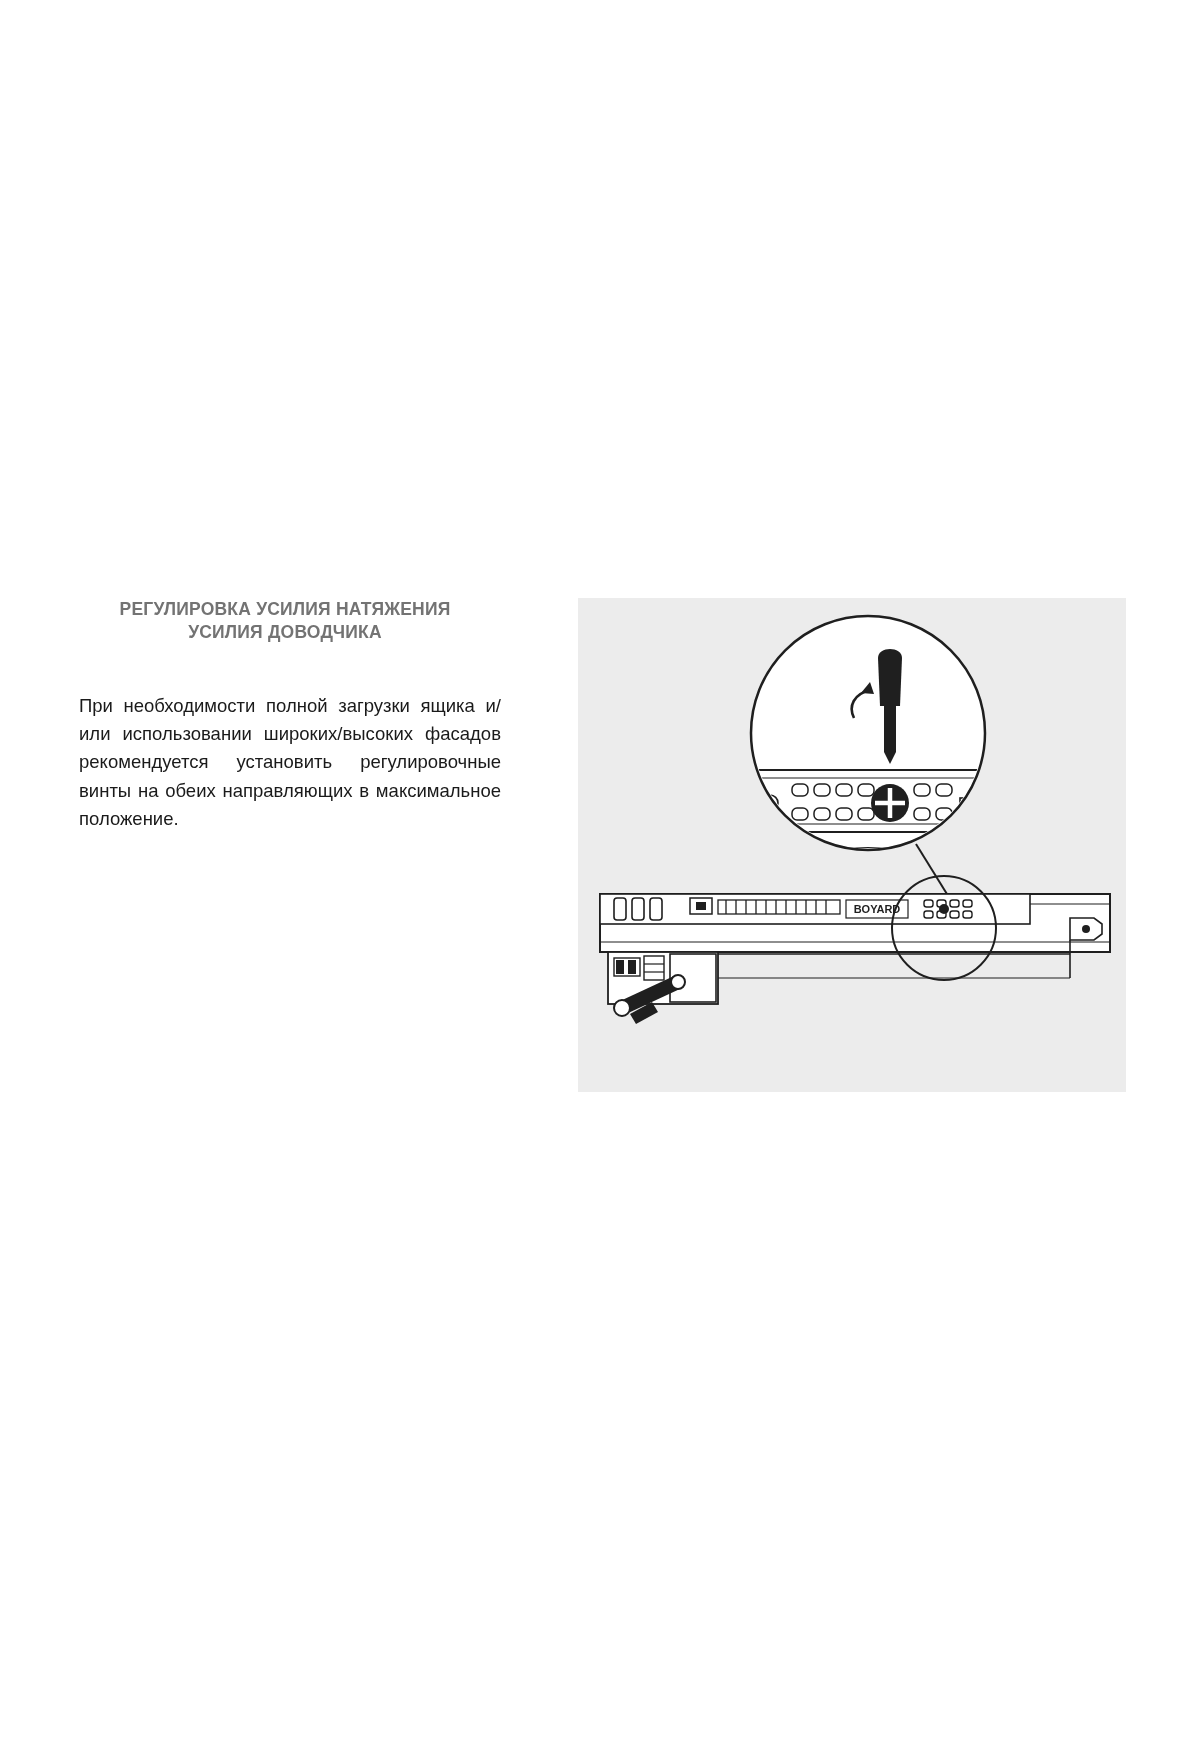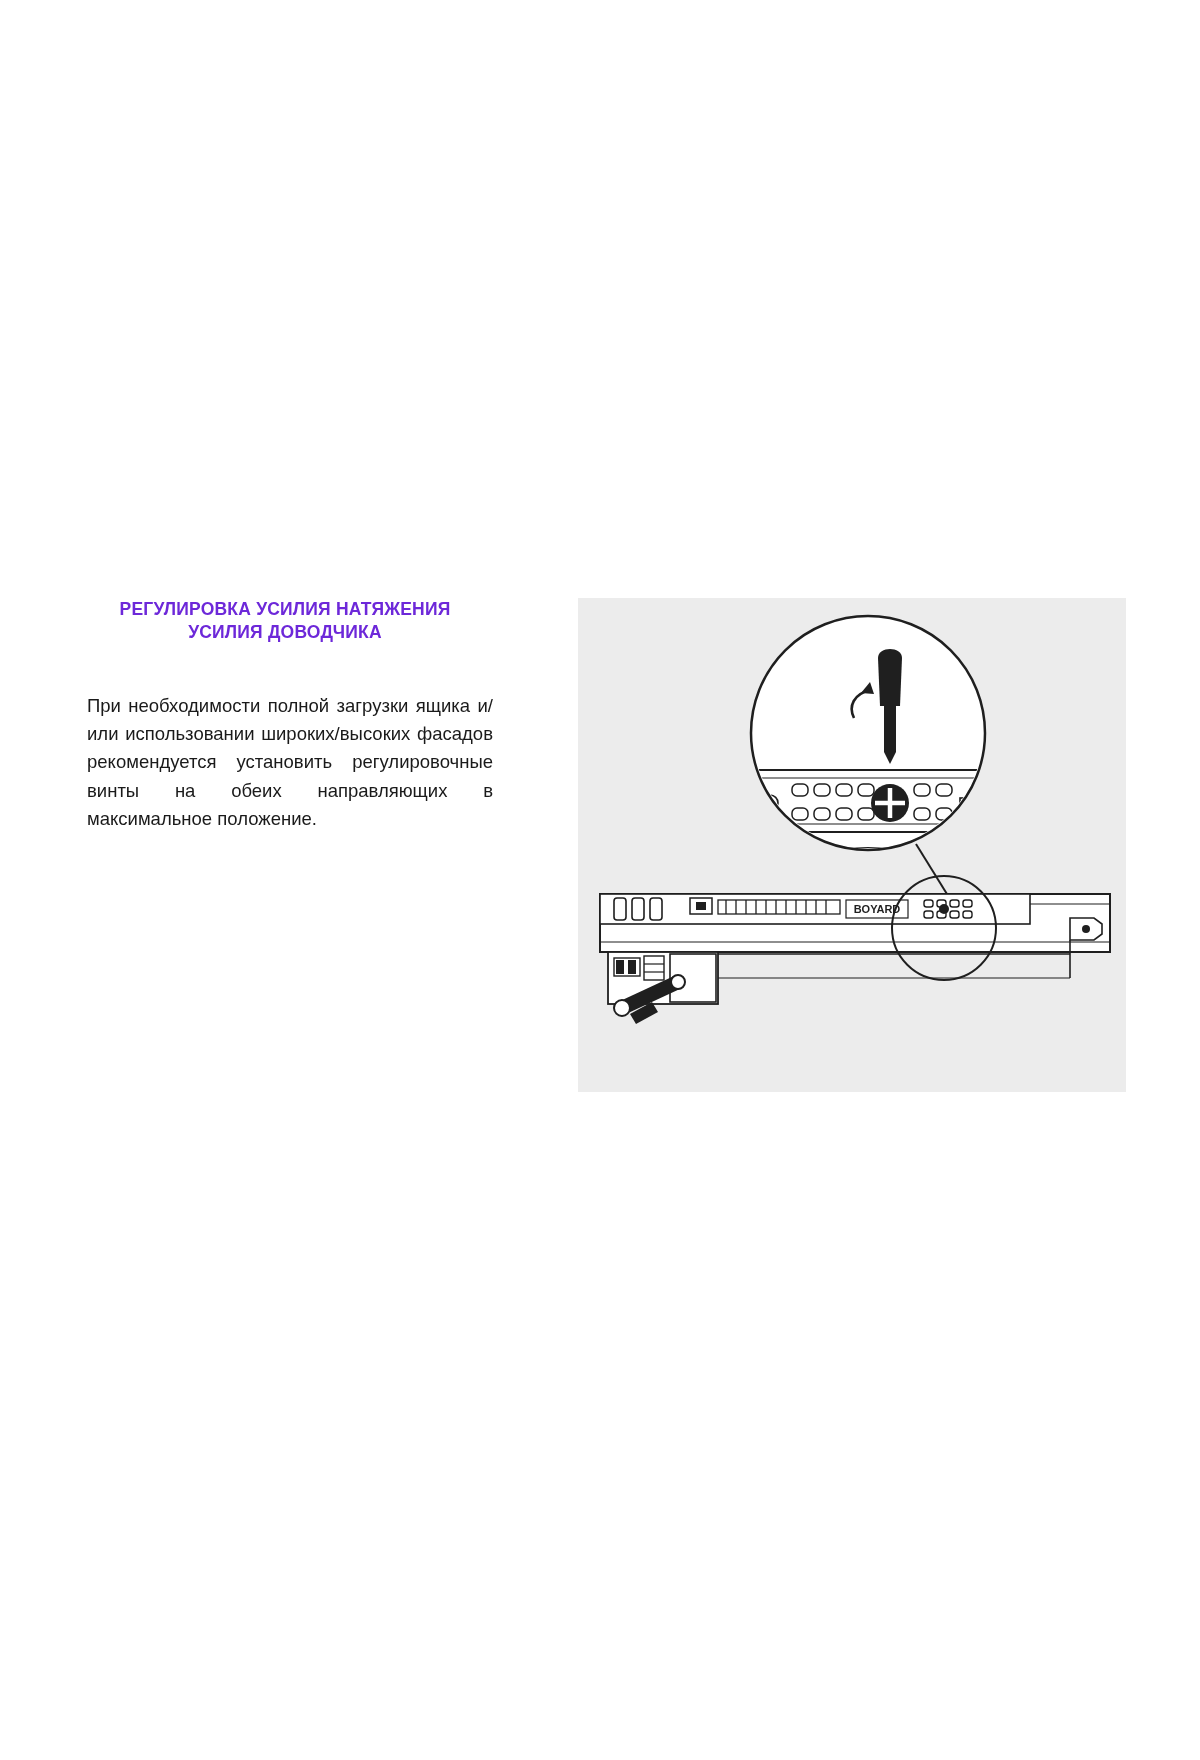--- a/index.html
+++ b/index.html
@@ -30,34 +30,34 @@
     width: 440px;
   }
 
   .heading {
     font-size: 17.5px;
     font-weight: bold;
     line-height: 1.32;
     letter-spacing: 0.2px;
     text-align: center;
     margin: 0 0 0 0;
-    color: #6d28d9;
+    color: #737373;
     width: 420px;
   }
 
   .body-text {
     margin-top: 48px;
     font-size: 18.5px;
     line-height: 1.52;
     text-align: justify;
     text-justify: inter-word;
     color: #1a1a1a;
     width: 430px;
   }
-  .body-text p { margin: 12px; }
+  .body-text p { margin: 4px; }
 
   
   .illus {
     position: absolute;
     left: 578px;
     top: 598px;
     width: 548px;
     height: 494px;
     background: #ececec;
   }

